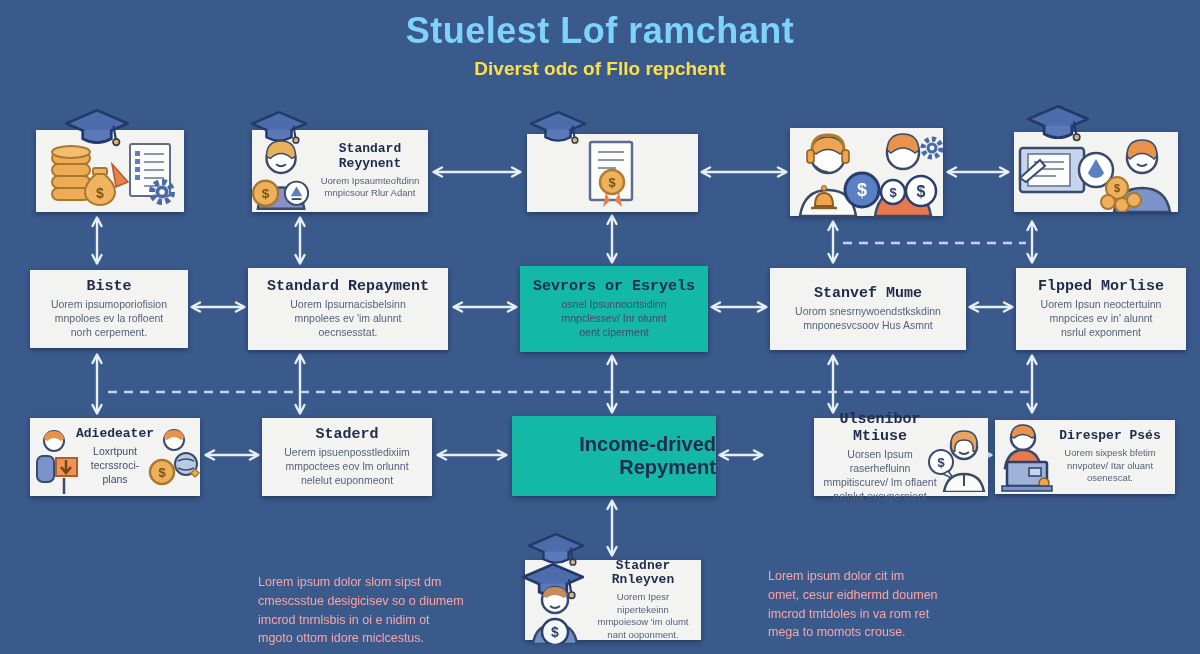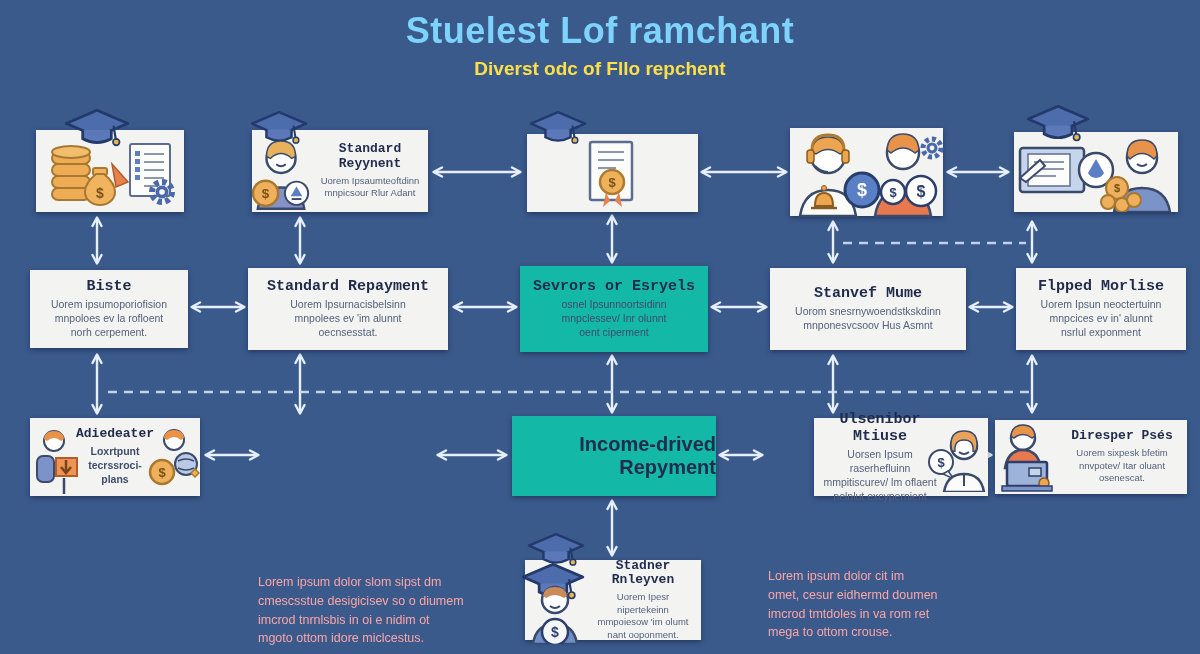--- a/index.html
+++ b/index.html
@@ -304,26 +304,34 @@
         <path d="M30,33 q8,-4 16,0 M30,40 q8,4 16,0" stroke="#3a4a6b" stroke-width="1.5" fill="none"></path>
         <polygon points="47,41 51,45 47,49 43,45" fill="#e8b54e" stroke="#a9782f" stroke-width="1.5"></polygon>
       </g>
       <g>
         <circle cx="14" cy="44" r="12" fill="#eeb05c" stroke="#a9782f" stroke-width="2.5"></circle>
         <text x="14" y="49" font-size="13" fill="#7a5014" text-anchor="middle">$</text>
       </g>
     </svg>
     <div class="col" style="padding:0 50px;">
       <div class="node-title sm">Adiedeater</div>
-      <div class="node-body" style="font-weight:700;color:#3e4c6c;">Loxrtpunt
+      <div class="node-body" style="font-weight:400;color:#3e4c6c;">Loxrtpunt
 tecrssroci-
 plans</div>
     </div>
   </div>
 
+  <div class="box" style="left:262px;top:418px;width:170px;height:78px;">
+    <div class="col">
+      <div class="node-title">Staderd</div>
+      <div class="node-body">Uerem ipsuenposstledixiim
+mmpoctees eov lm orlunnt
+nelelut euponmeont</div>
+    </div>
+  </div>
 
   <div class="box blue" style="left:512px;top:416px;width:204px;height:80px;">
     <div class="big-title">Income-drived Repyment</div>
   </div>
 
   <div class="box" style="left:766px;top:418px;width:174px;height:78px;margin-left:48px;">
     <div class="col" style="padding-right:48px;">
       <div class="node-title">Ulsenibor Mtiuse</div>
       <div class="node-body">Uorsen Ipsum raserhefluinn
 mmpitiscurev/ lm oflaent
@@ -336,21 +344,21 @@
         <polygon points="20,45 26,53 15,48" fill="#ffffff" stroke="#3a4a6b" stroke-width="1.5"></polygon>
       </g>
       <path d="M16,66 q3,-18 20,-18 q17,0 20,18 z" fill="#fbfbf9" stroke="#3a4a6b" stroke-width="2.5"></path>
       <circle cx="36" cy="20" r="13" fill="#ffffff" stroke="#3a4a6b" stroke-width="2.5"></circle>
       <path d="M23,18 q0,-13 13,-13 q13,0 13,13 q0,9 -4,7 q1,-11 -9,-11 q-10,0 -9,11 q-4,2 -4,-7 z" fill="#e8a45c" stroke="#3a4a6b" stroke-width="1.5"></path>
       <path d="M31,26 q5,4 10,0" stroke="#3a4a6b" fill="none" stroke-width="2"></path>
       <line x1="36" y1="48" x2="36" y2="60" stroke="#3a4a6b" stroke-width="2"></line>
     </svg>
   </div>
 
-  <div class="box" style="left:995px;top:420px;width:180px;height:74px;padding-left:12px;">
+  <div class="box" style="left:995px;top:420px;width:180px;height:74px;">
     <svg viewBox="0 0 58 70" style="position:absolute;left:2px;top:2px;width:58px;height:70px;">
       <circle cx="26" cy="16" r="12" fill="#ffffff" stroke="#3a4a6b" stroke-width="2.5"></circle>
       <path d="M14,14 q1,-11 12,-11 q11,0 12,11 l-3,2 q-9,-7 -18,0 z" fill="#e8924a" stroke="#3a4a6b" stroke-width="1.5"></path>
       <path d="M8,46 q3,-18 18,-18 q15,0 18,18 z" fill="#e8794e" stroke="#3a4a6b" stroke-width="2.5"></path>
       <g>
         <rect x="10" y="40" width="40" height="24" rx="2" fill="#9db3d8" stroke="#2c3e6b" stroke-width="2.5"></rect>
         <rect x="32" y="46" width="12" height="8" fill="#c6d5ec" stroke="#2c3e6b" stroke-width="1.5"></rect>
         <circle cx="47" cy="61" r="5" fill="#eda54f" stroke="#8a5c20" stroke-width="1.5"></circle>
         <rect x="5" y="64" width="50" height="5" fill="#7b93c9" stroke="#2c3e6b" stroke-width="1.5"></rect>
       </g>
@@ -390,15 +398,15 @@
     </div>
   </div>
 
   <div class="ftnote" style="left:258px;top:573px;width:220px;">Lorem ipsum dolor slom sipst dm
 cmescsstue desigicisev so o diumem
 imcrod tnrnlsbis in oi e nidim ot
 mgoto ottom idore miclcestus.</div>
   <div class="ftnote" style="left:768px;top:567px;width:210px;">Lorem ipsum dolor cit im
 omet, cesur eidhermd doumen
 imcrod tmtdoles in va rom ret
-mega to ottom crouse.</div>
+mega to momots crouse.</div>
 
 </div>
 
 </body></html>

